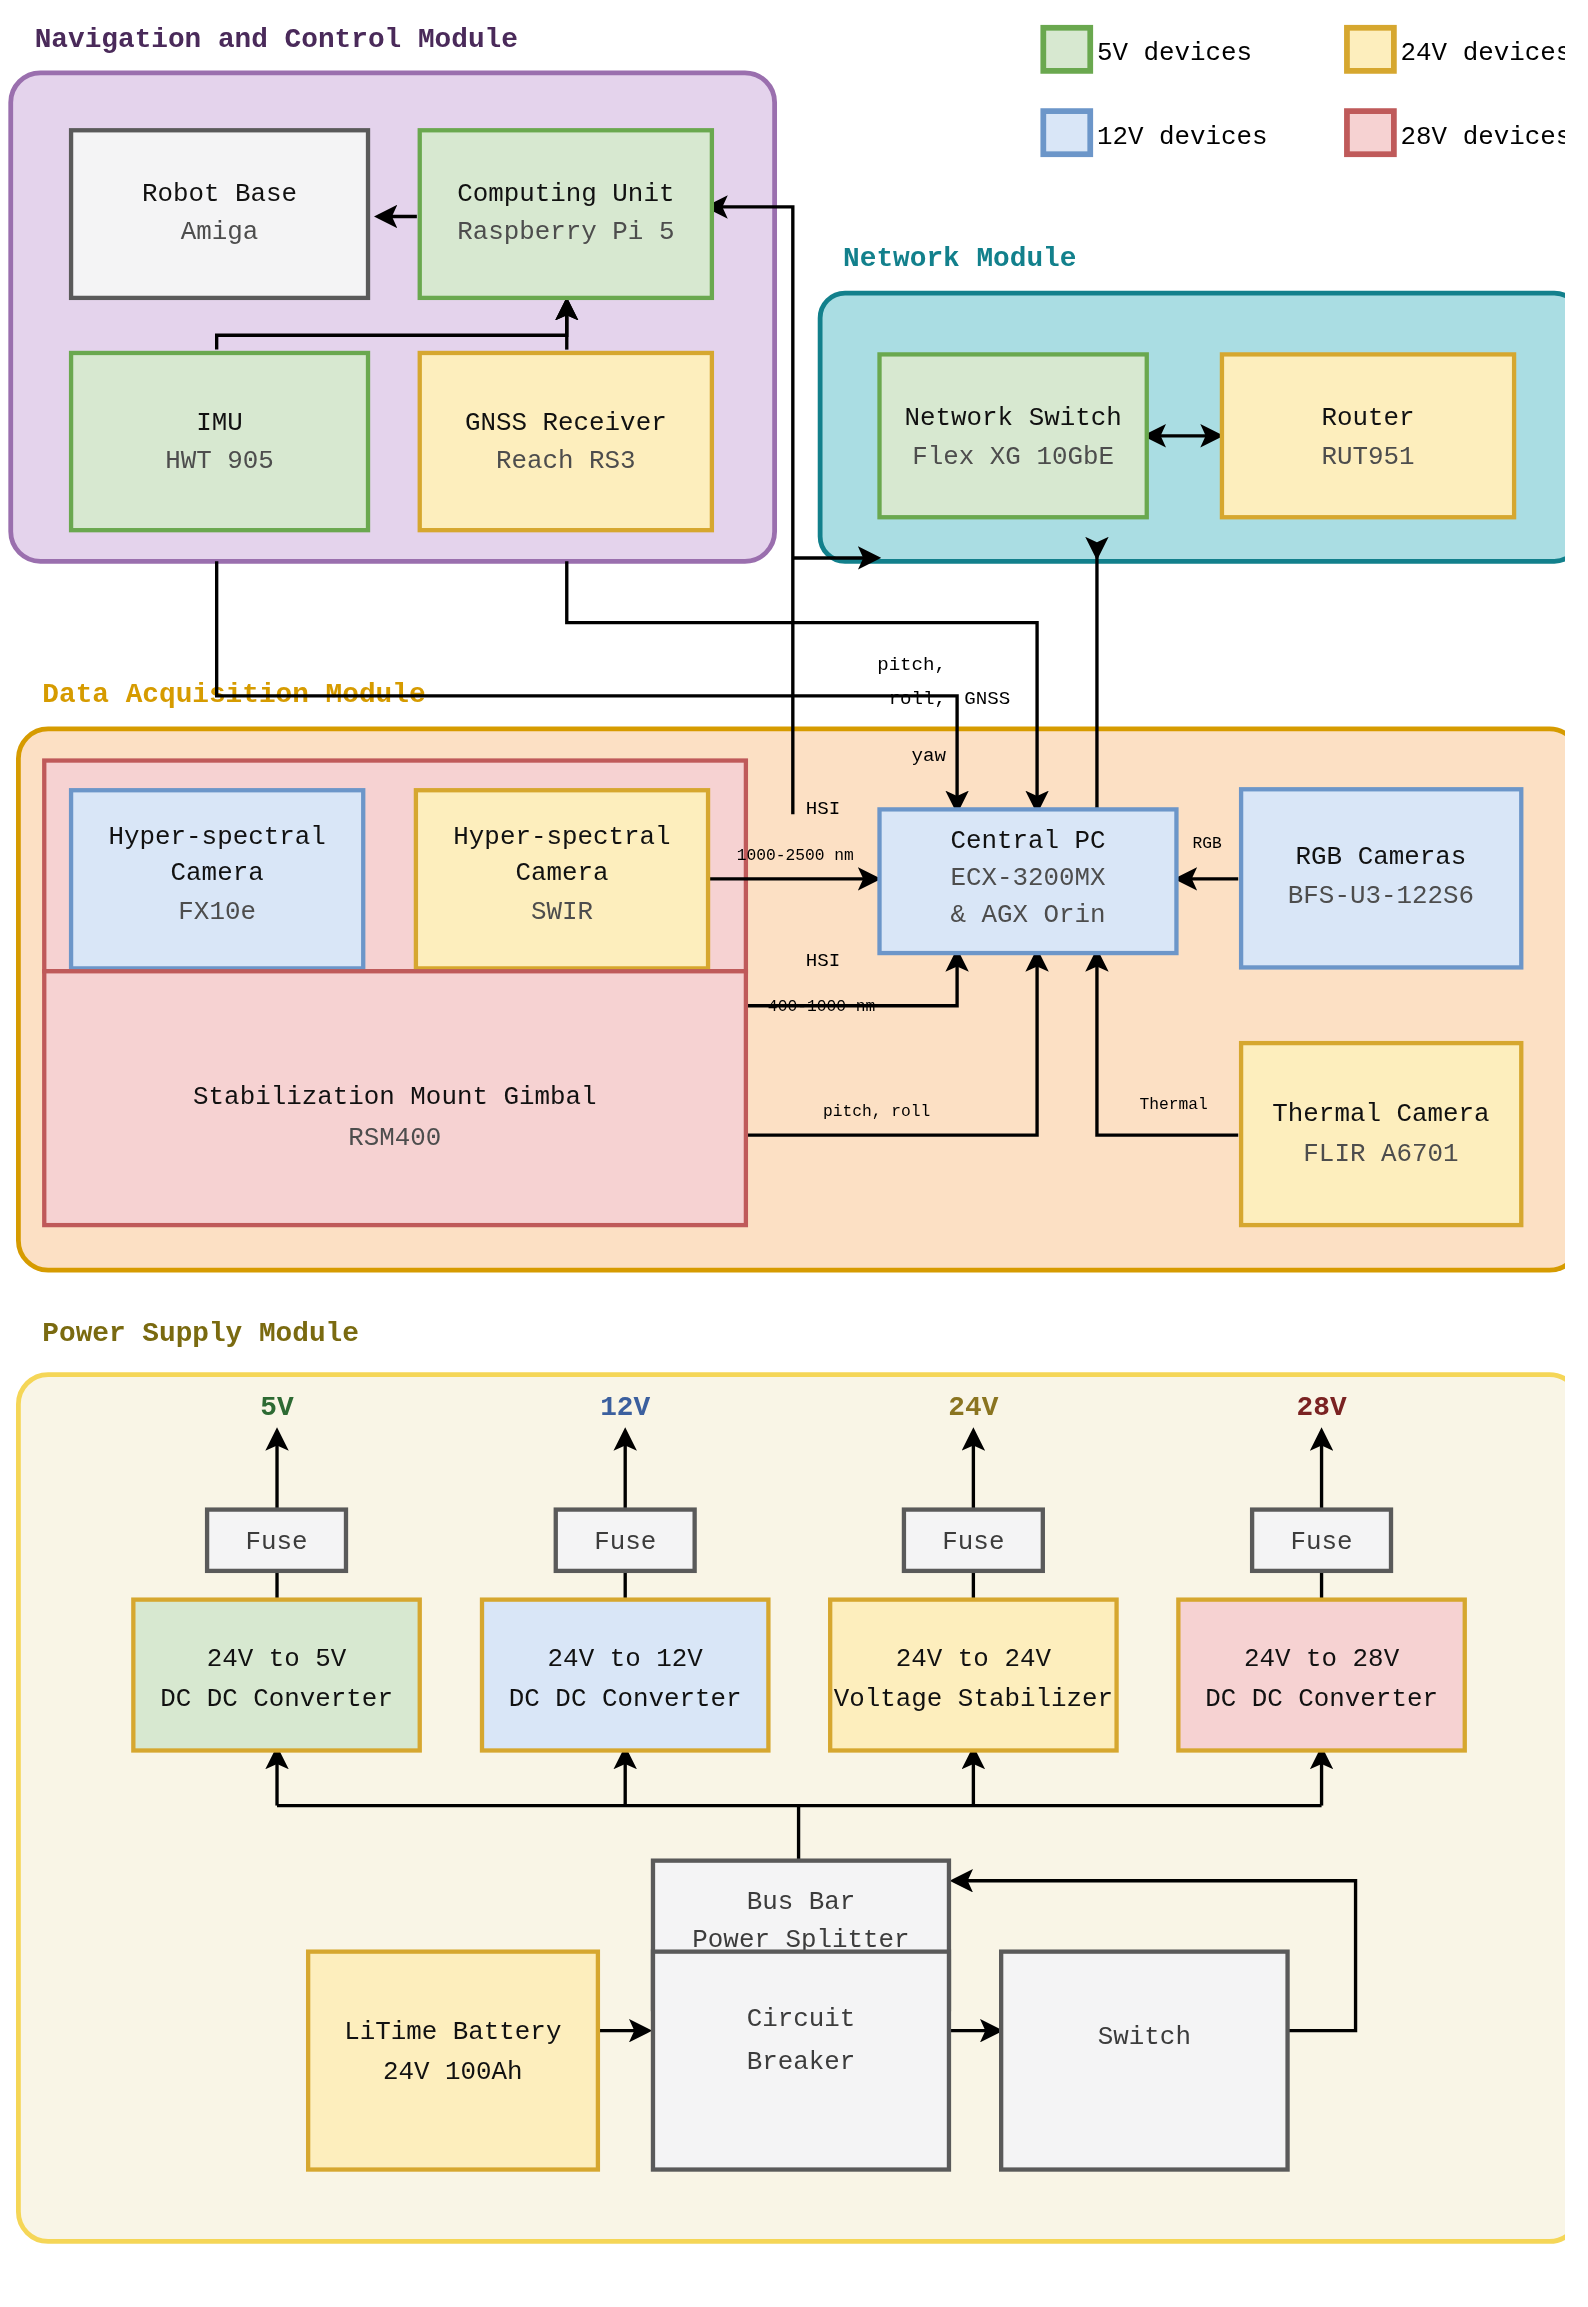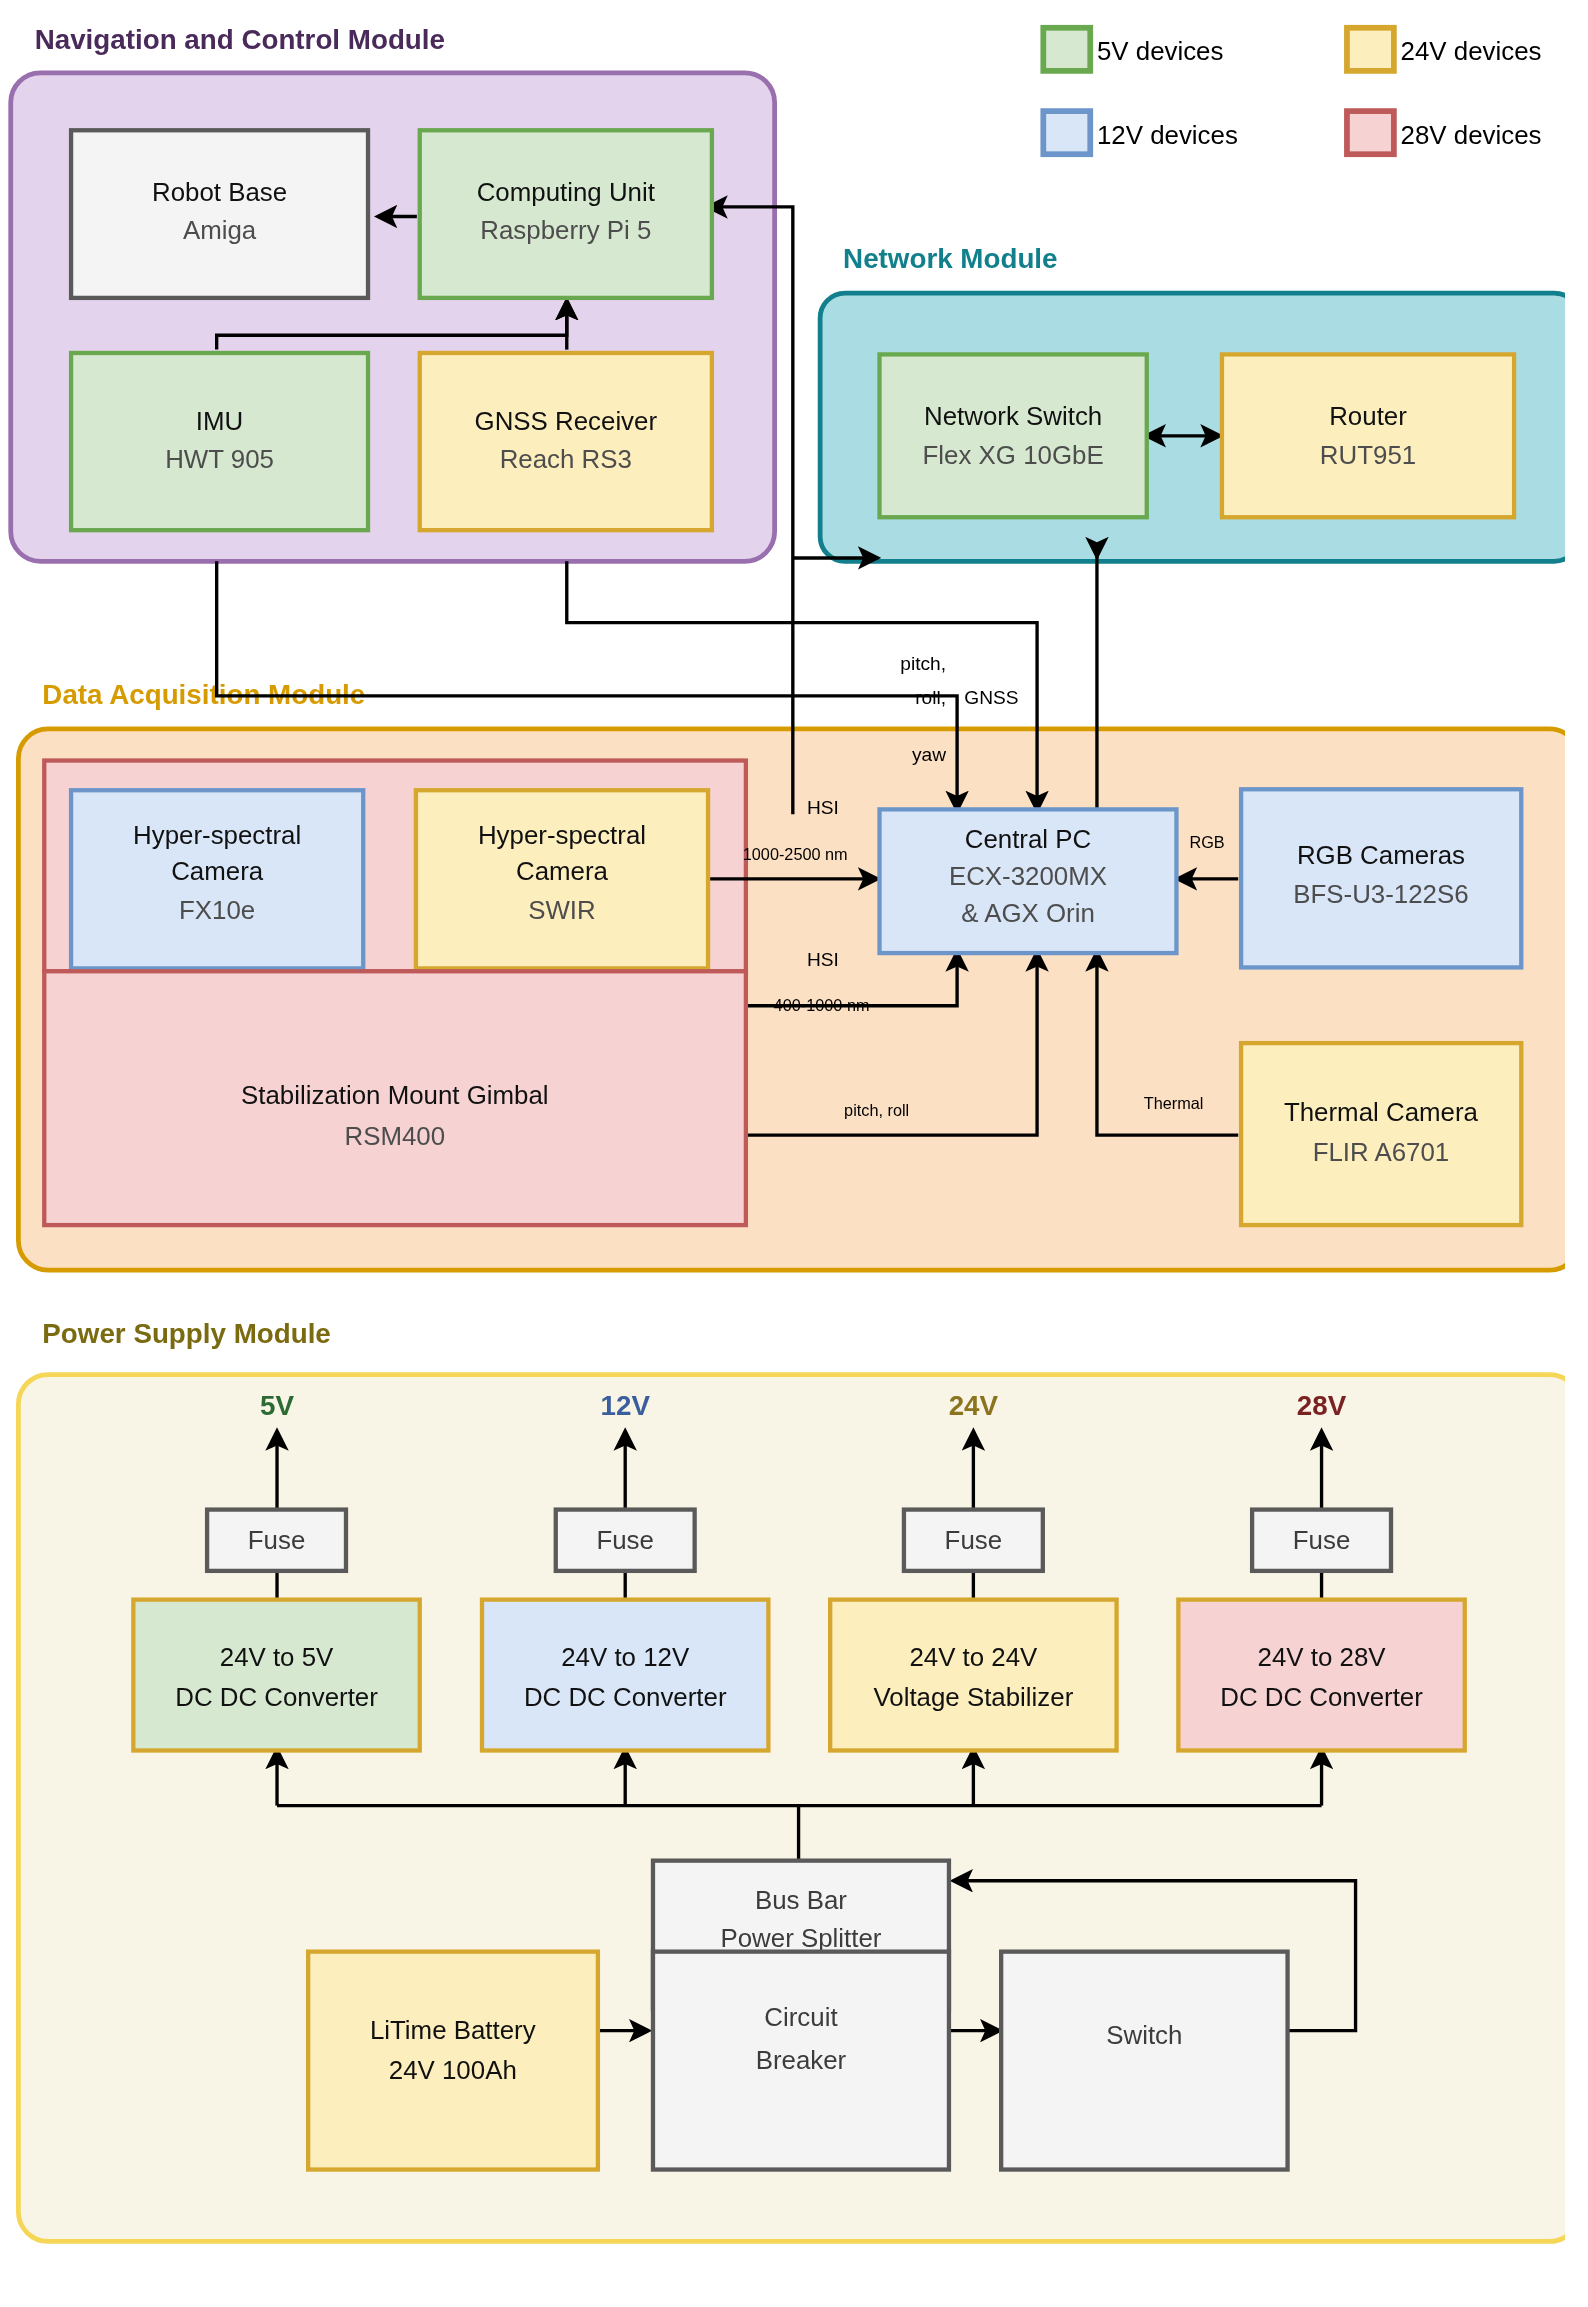--- a/index.html
+++ b/index.html
@@ -1,17 +1,17 @@
 <!DOCTYPE html>
 <html style="font-size:7.7px"><head>
 <meta charset="utf-8">
 <style>
   html,body{margin:0;padding:0;background:#ffffff;}
   body{width:1589px;height:2307px;font-family:"Liberation Sans",sans-serif;}
-  #root{position:relative;width:1565px;height:2307px;overflow:hidden;}
+  #root{position:relative;width:1565px;height:2307px;overflow:hidden;font-family:Liberation Mono, monospace;}
   svg#canvas{position:absolute;left:0;top:0;width:1589px;height:2307px;display:block;}
   .mtitle{font-weight:bold;font-size:58px;}
   .boxname{font-size:54px;fill:#111111;}
   .boxsub{font-size:54px;fill:#4d4d4d;}
   .edgelbl{font-size:40px;fill:#000000;}
   .edgelbl.sm{font-size:34px;}
   .legtxt{font-size:54px;fill:#000000;}
   .voltlbl{font-weight:bold;font-size:58px;}
   .plain{font-size:54px;fill:#3c3c3c;}
   .ln{stroke:#000000;stroke-width:7;fill:none;}

